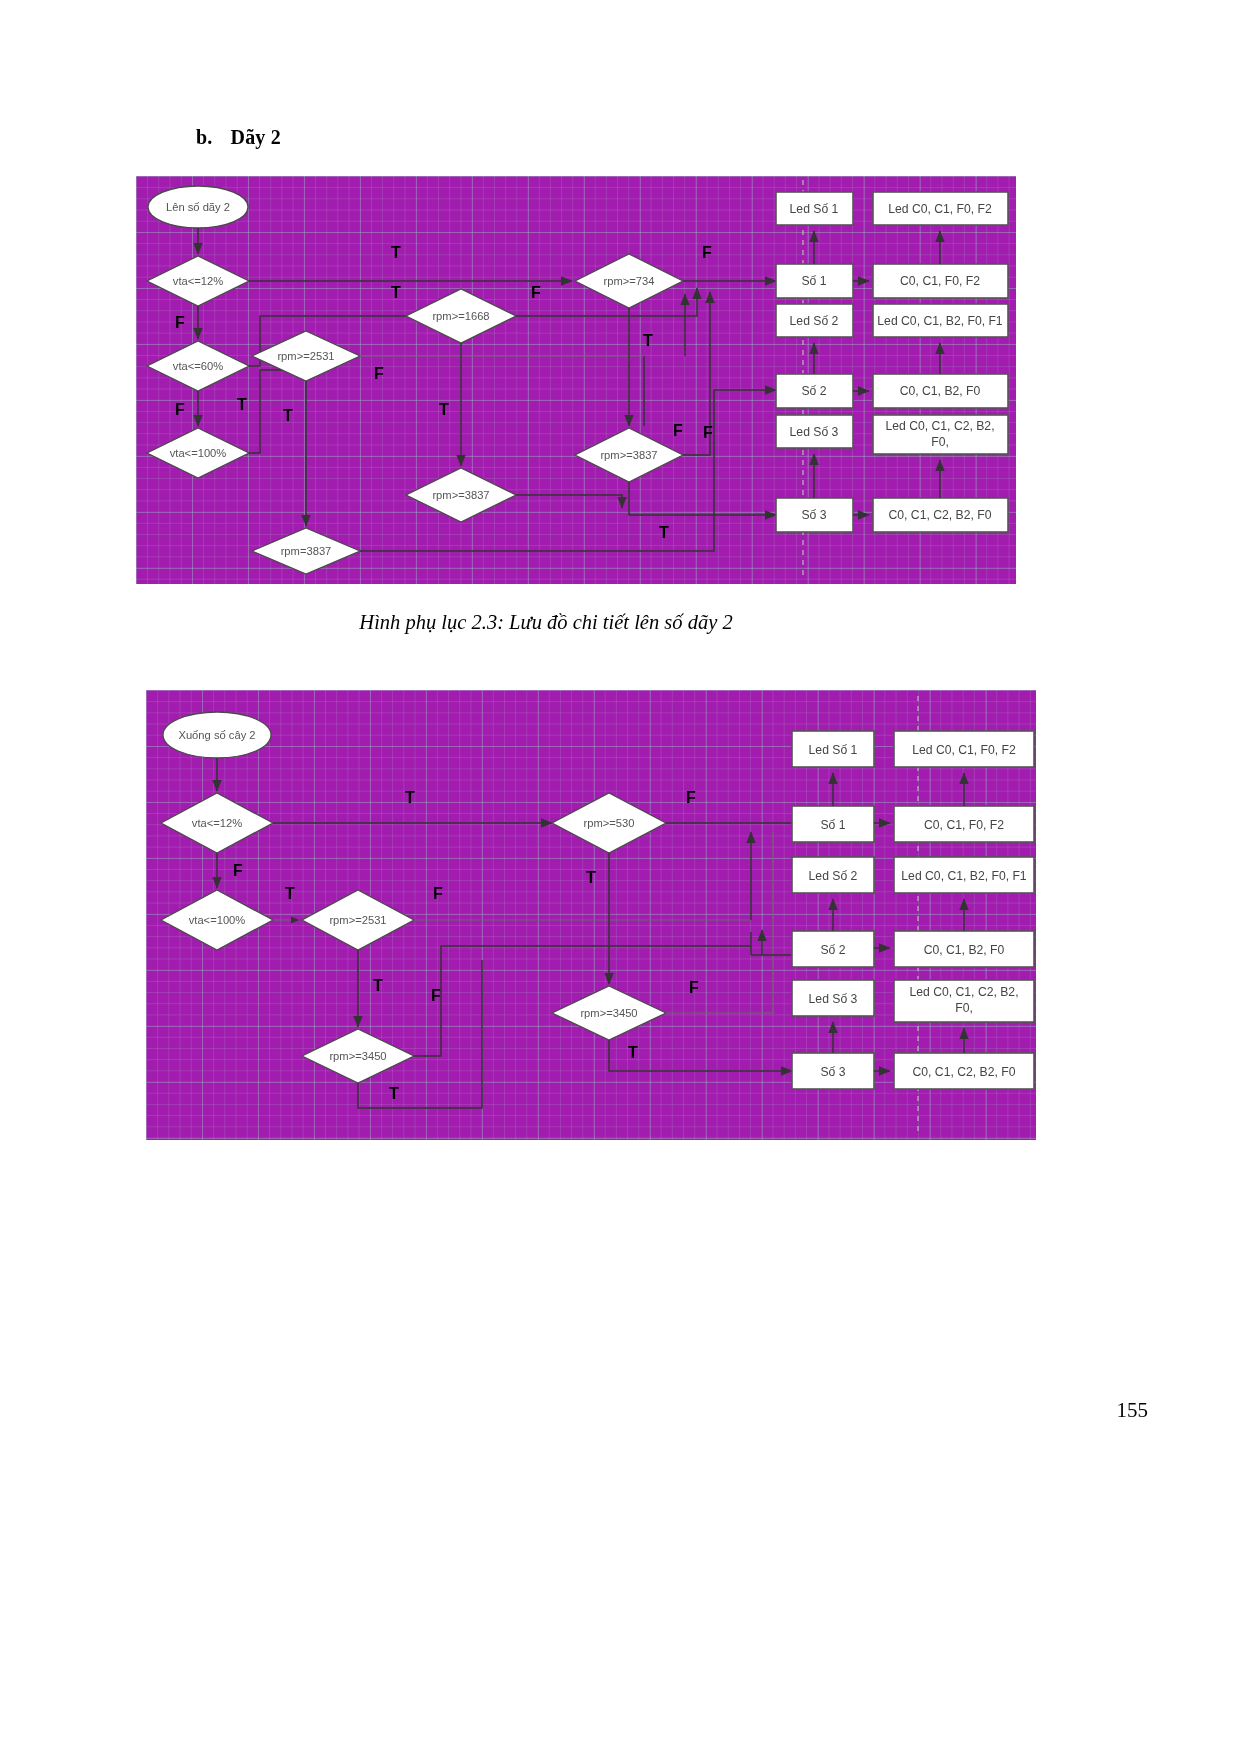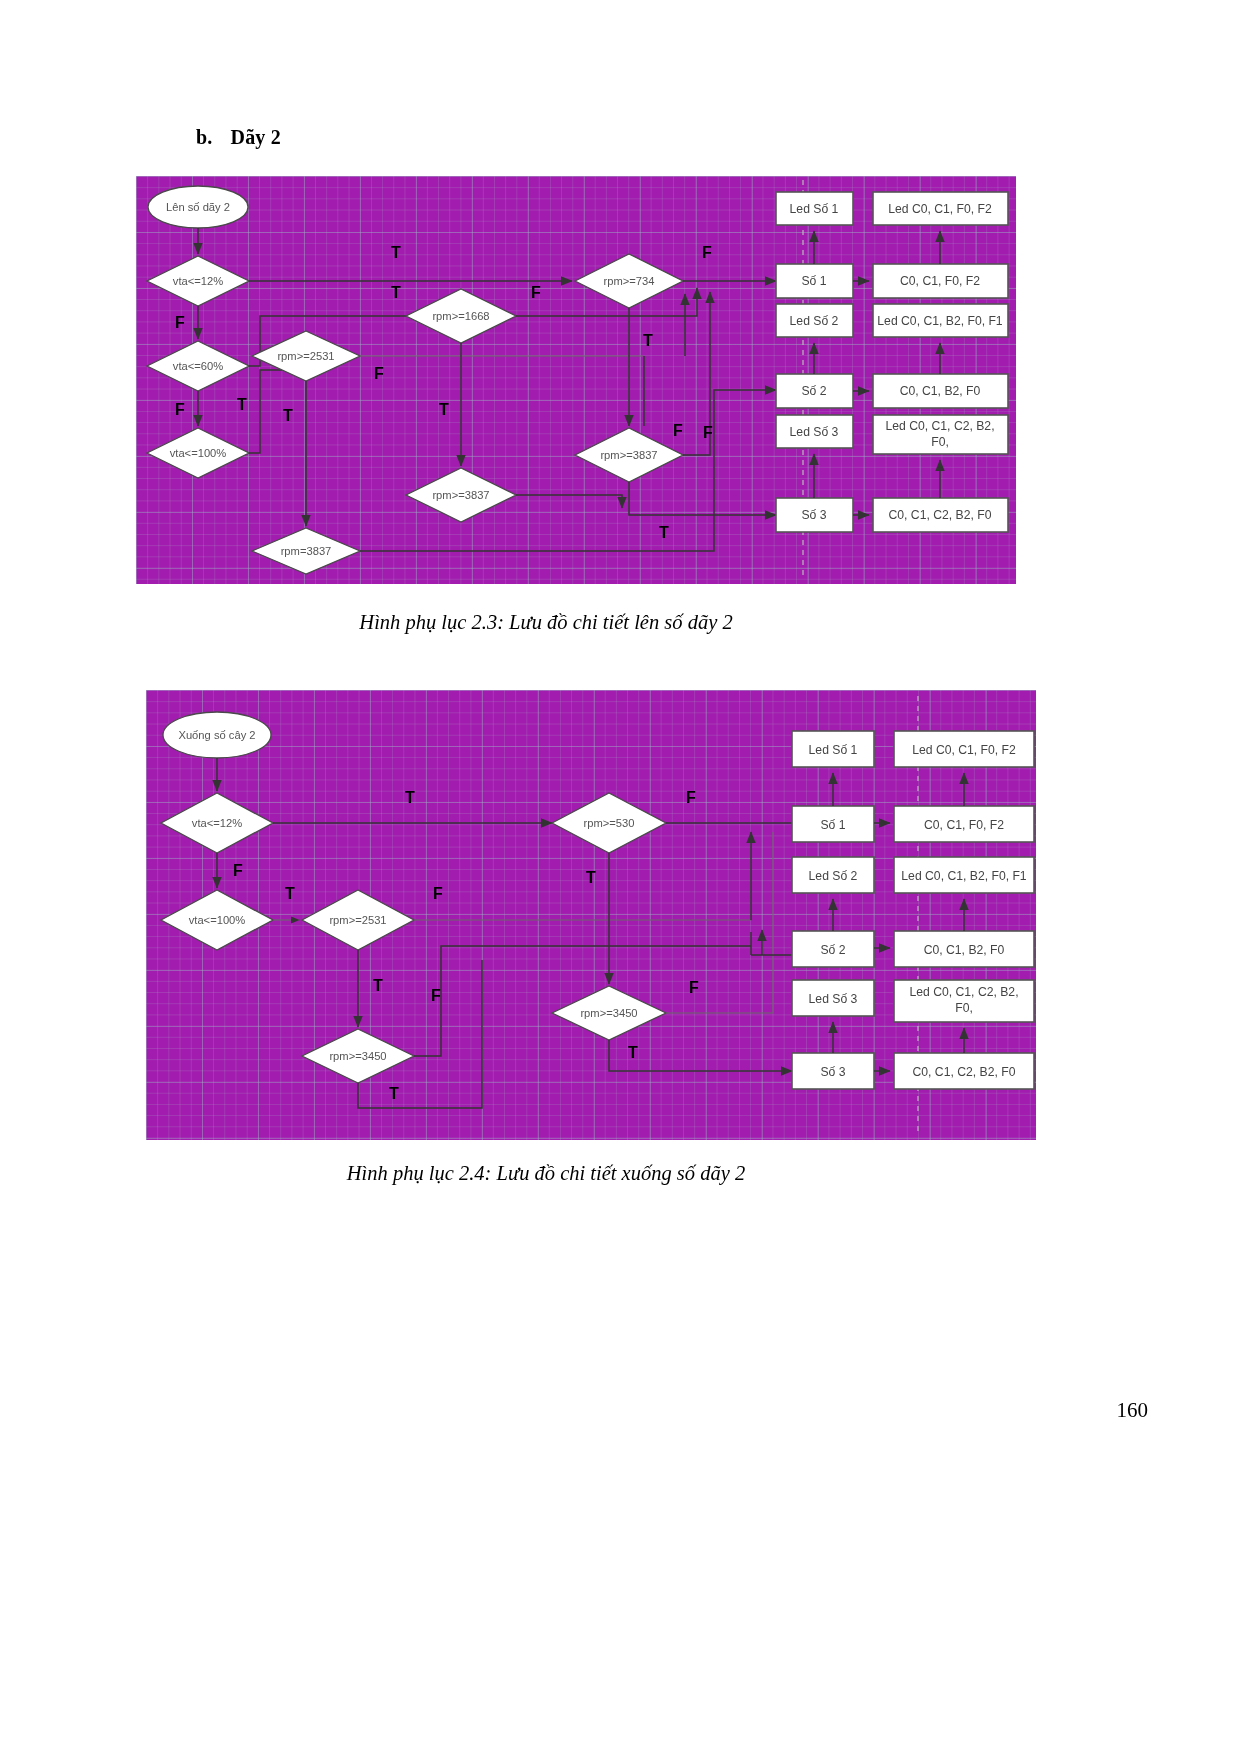--- a/index.html
+++ b/index.html
@@ -416,17 +416,16 @@
       </g>
       <g>
         <rect class="box" x="748" y="363" width="140" height="36"></rect>
         <text class="box-label" x="818" y="386" text-anchor="middle">C0, C1, C2, B2, F0</text>
       </g>
       <path class="conn" d="M728,381 L744,381" marker-end="url(#ar2)"></path>
       <path class="conn" d="M818,363 L818,338" marker-end="url(#ar2)"></path>
     </svg>
   </div>
 
-  <div class="caption" style="top:1162px;">Hình phụ lục 2.4: Lưu đồ chi tiết xuống số dãy 2</div>
-
-  <div class="page-number">160</div>
+
+  <div class="page-number">155</div>
 
 </div>
 
 </body></html>

